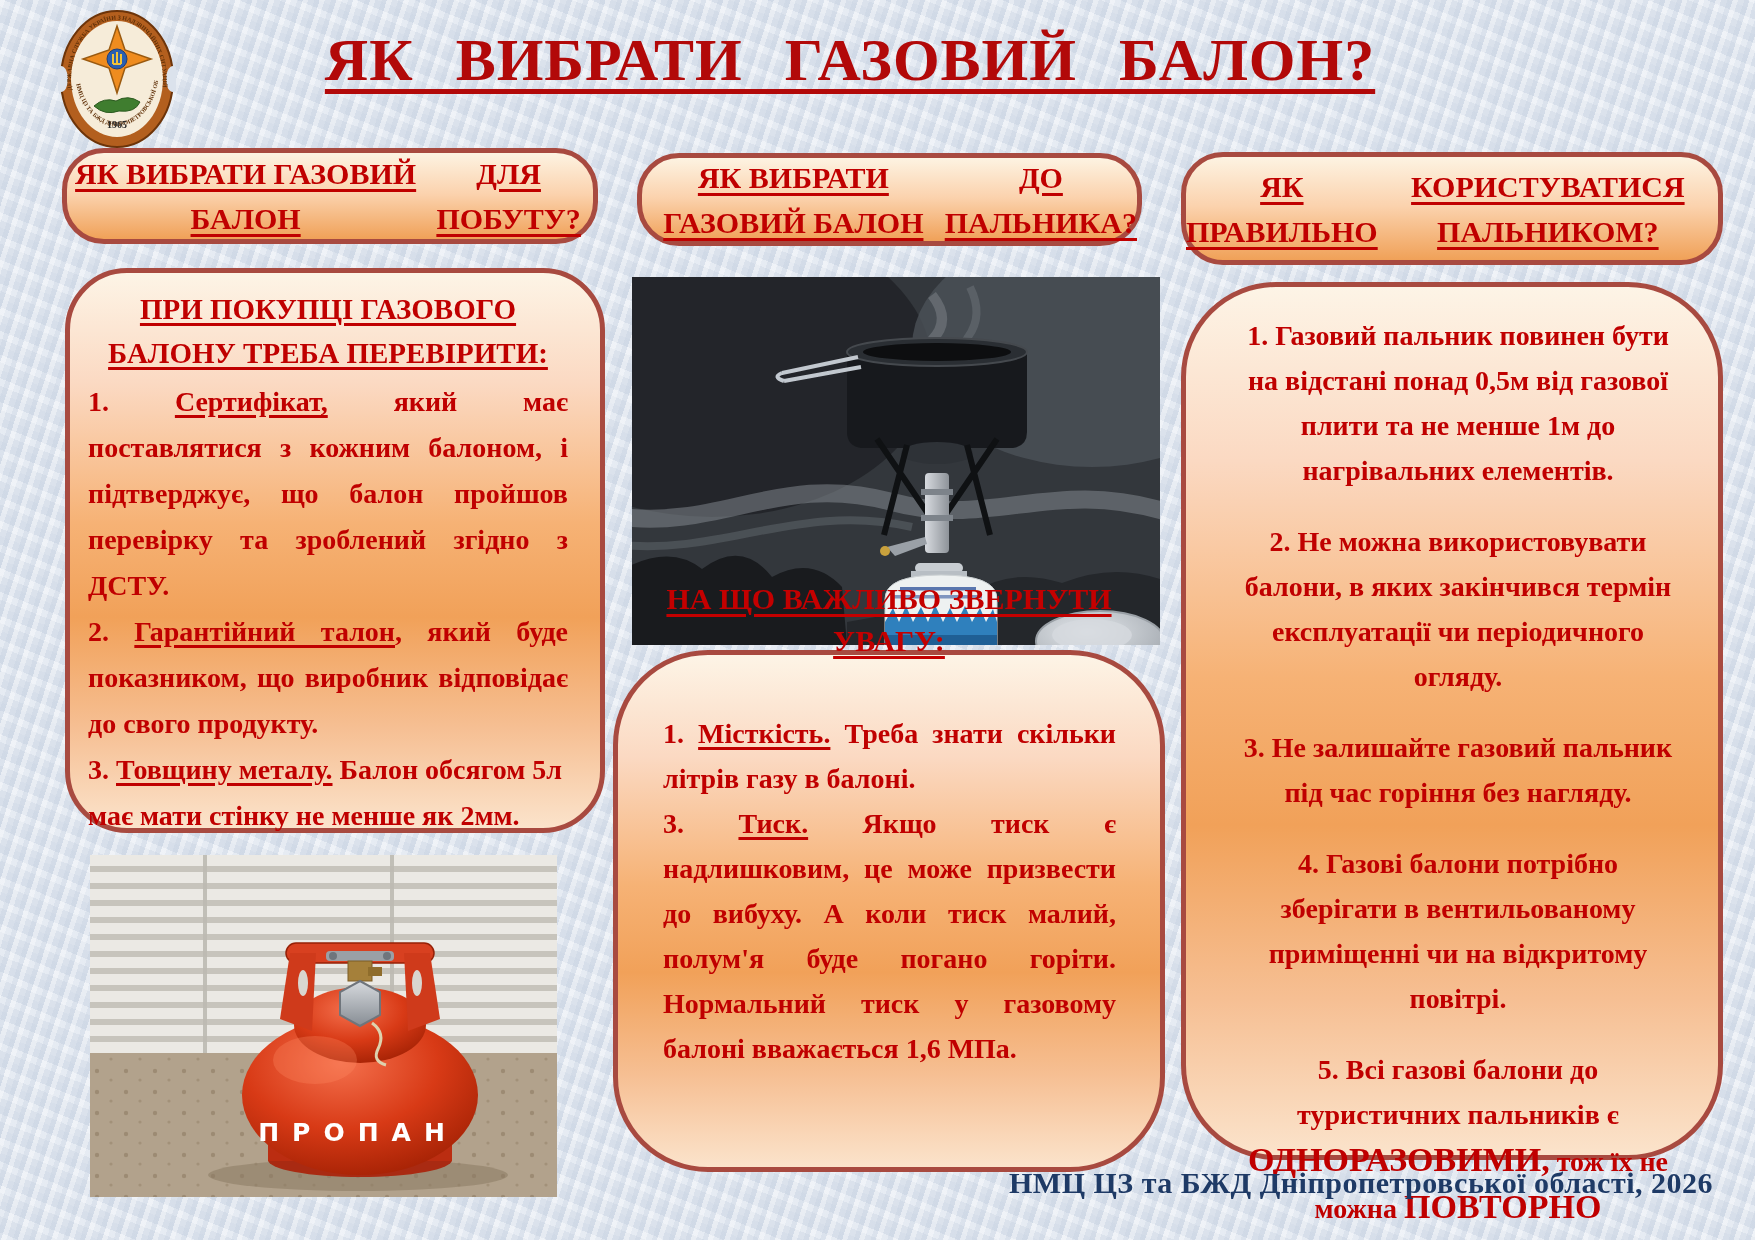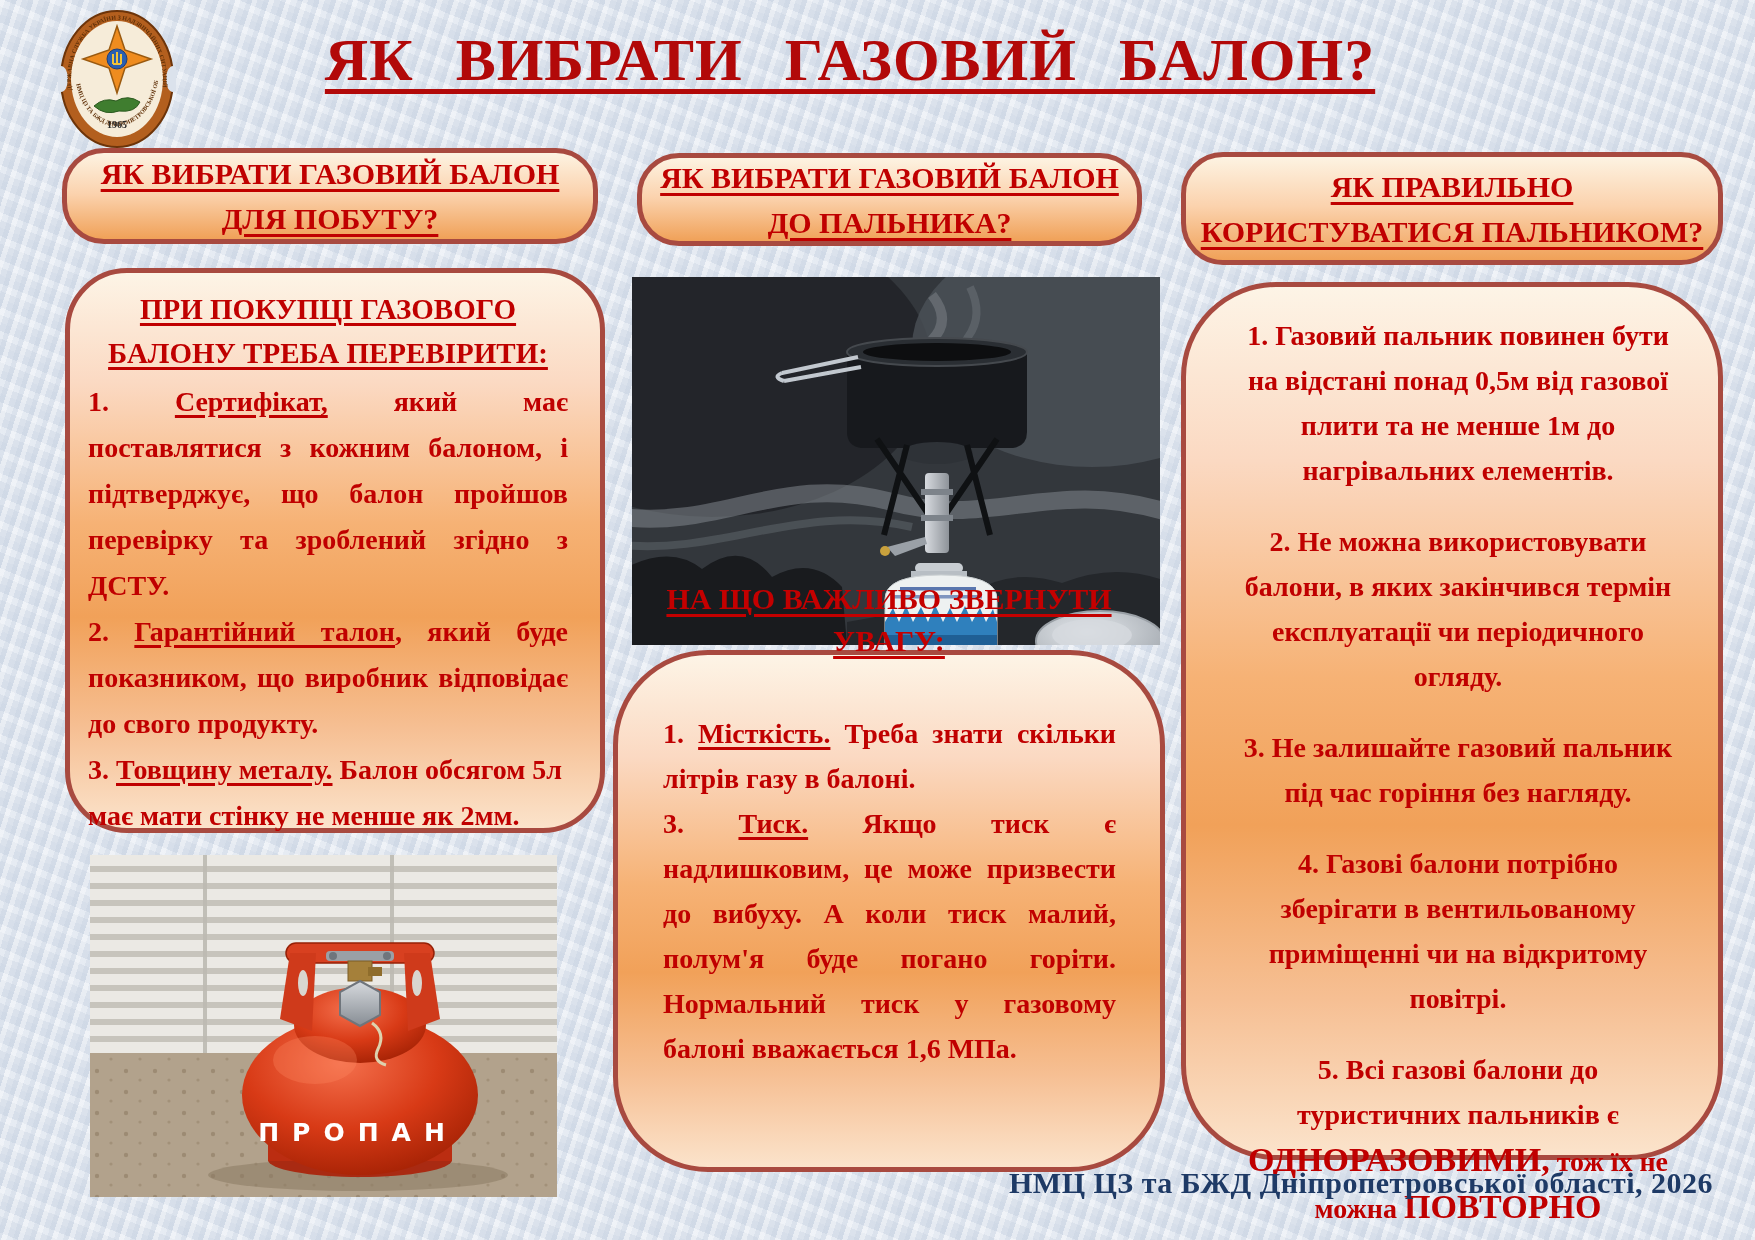--- a/index.html
+++ b/index.html
@@ -9,21 +9,21 @@
     background-color:#dbe2ec;
     background-image:
       repeating-linear-gradient(108deg, rgba(255,255,255,.38) 0 5px, rgba(201,211,226,0) 5px 11px, rgba(193,205,222,.30) 11px 16px),
       repeating-linear-gradient(22deg, rgba(246,249,253,.40) 0 7px, rgba(204,214,229,.28) 7px 15px, rgba(231,236,244,0) 15px 22px);
   }
   .title{position:absolute;left:250px;top:26px;width:1200px;text-align:center;
     font-size:60px;font-weight:bold;color:#b20909;letter-spacing:1px;word-spacing:26px;}
   .title-u{text-decoration:underline;text-decoration-thickness:5px;text-underline-offset:9px;text-align:center;}
   .hdr{position:absolute;border:5px solid #a84a40;border-radius:42px;box-sizing:border-box;
     background:linear-gradient(180deg,#fdf3e2 0%,#fbd2ad 48%,#f0a158 100%);
-    display:flex;flex-direction:column;align-items:center;justify-content:center;text-align:center;}
+    display:flex;flex-direction:row;align-items:center;justify-content:center;text-align:center;}
   .hline{display:block;font-weight:bold;color:#c00000;font-size:30px;line-height:45px;
     text-decoration:underline;text-decoration-thickness:2.5px;text-underline-offset:5px;}
   .panel{position:absolute;border:5px solid #a84a40;box-sizing:border-box;color:#c00000;font-weight:bold;
     background:linear-gradient(180deg,#fdf4e6 0%,#fbd9c2 20%,#f6b275 45%,#f1a159 62%,#f6bf93 82%,#fbe3cb 100%);}
   #body-left{left:65px;top:268px;width:540px;height:565px;border-radius:62px;
     padding:14px 32px 0 18px;font-size:28px;line-height:46px;}
   #body-mid{left:613px;top:650px;width:552px;height:522px;border-radius:95px;
     padding:56px 44px 0 45px;font-size:28px;line-height:45px;}
   #body-right{left:1181px;top:282px;width:542px;height:878px;border-radius:95px;
     padding:26px 40px 0 40px;font-size:28px;line-height:45px;text-align:center;}

